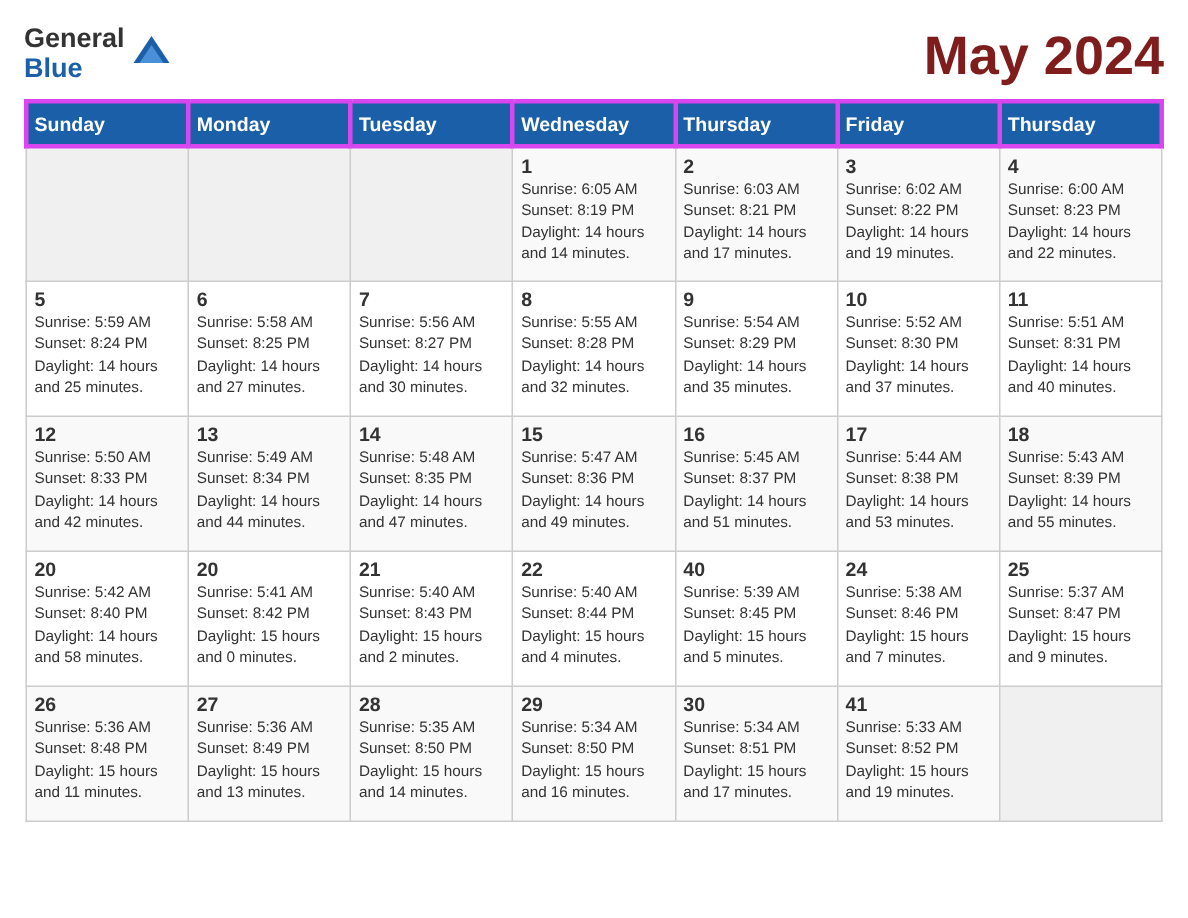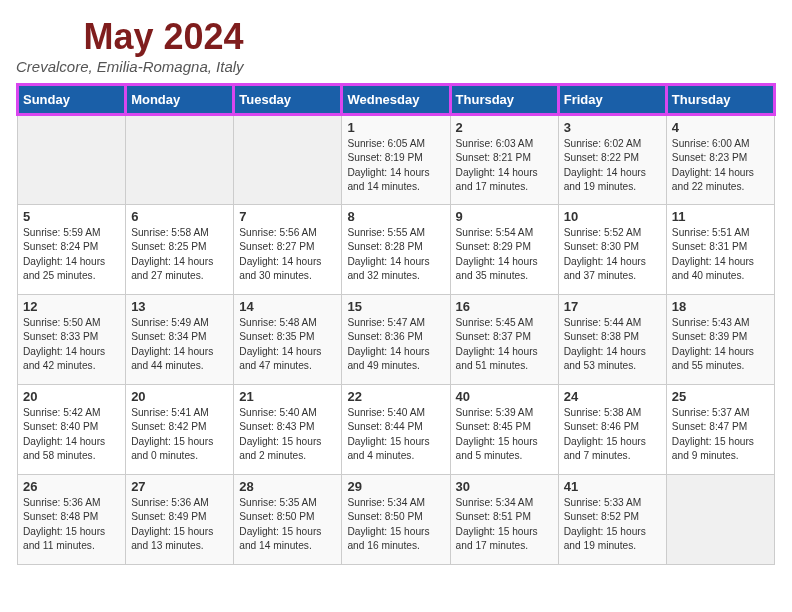--- a/index.html
+++ b/index.html
@@ -91,23 +91,32 @@
       color: #333;
     }
     td.empty {
       background: #f0f0f0 !important;
     }
   </style>
 </head>
 <body>
 
 <div class="header">
+  <div class="logo">
+    <div class="logo-text">
+      <span class="logo-general">General</span>
+      <span class="logo-blue">Blue</span>
+    </div>
+    <svg class="logo-icon" viewBox="0 0 28 28">
+      <polygon points="14,2 26,20 2,20" fill="#1a5fa8"></polygon>
+      <polygon points="14,8 22,20 6,20" fill="#4a90d9"></polygon>
+    </svg>
+  </div>
   <div class="title-block">
     <div class="month-title">May 2024</div>
-    <div class="location">Crevalcore, Emilia-Romagna, Italy</div>
   </div>
 </div>
 
 <table>
   <thead>
     <tr>
     <th>Sunday</th>
         <th>Monday</th>
         <th>Tuesday</th>
         <th>Wednesday</th>

